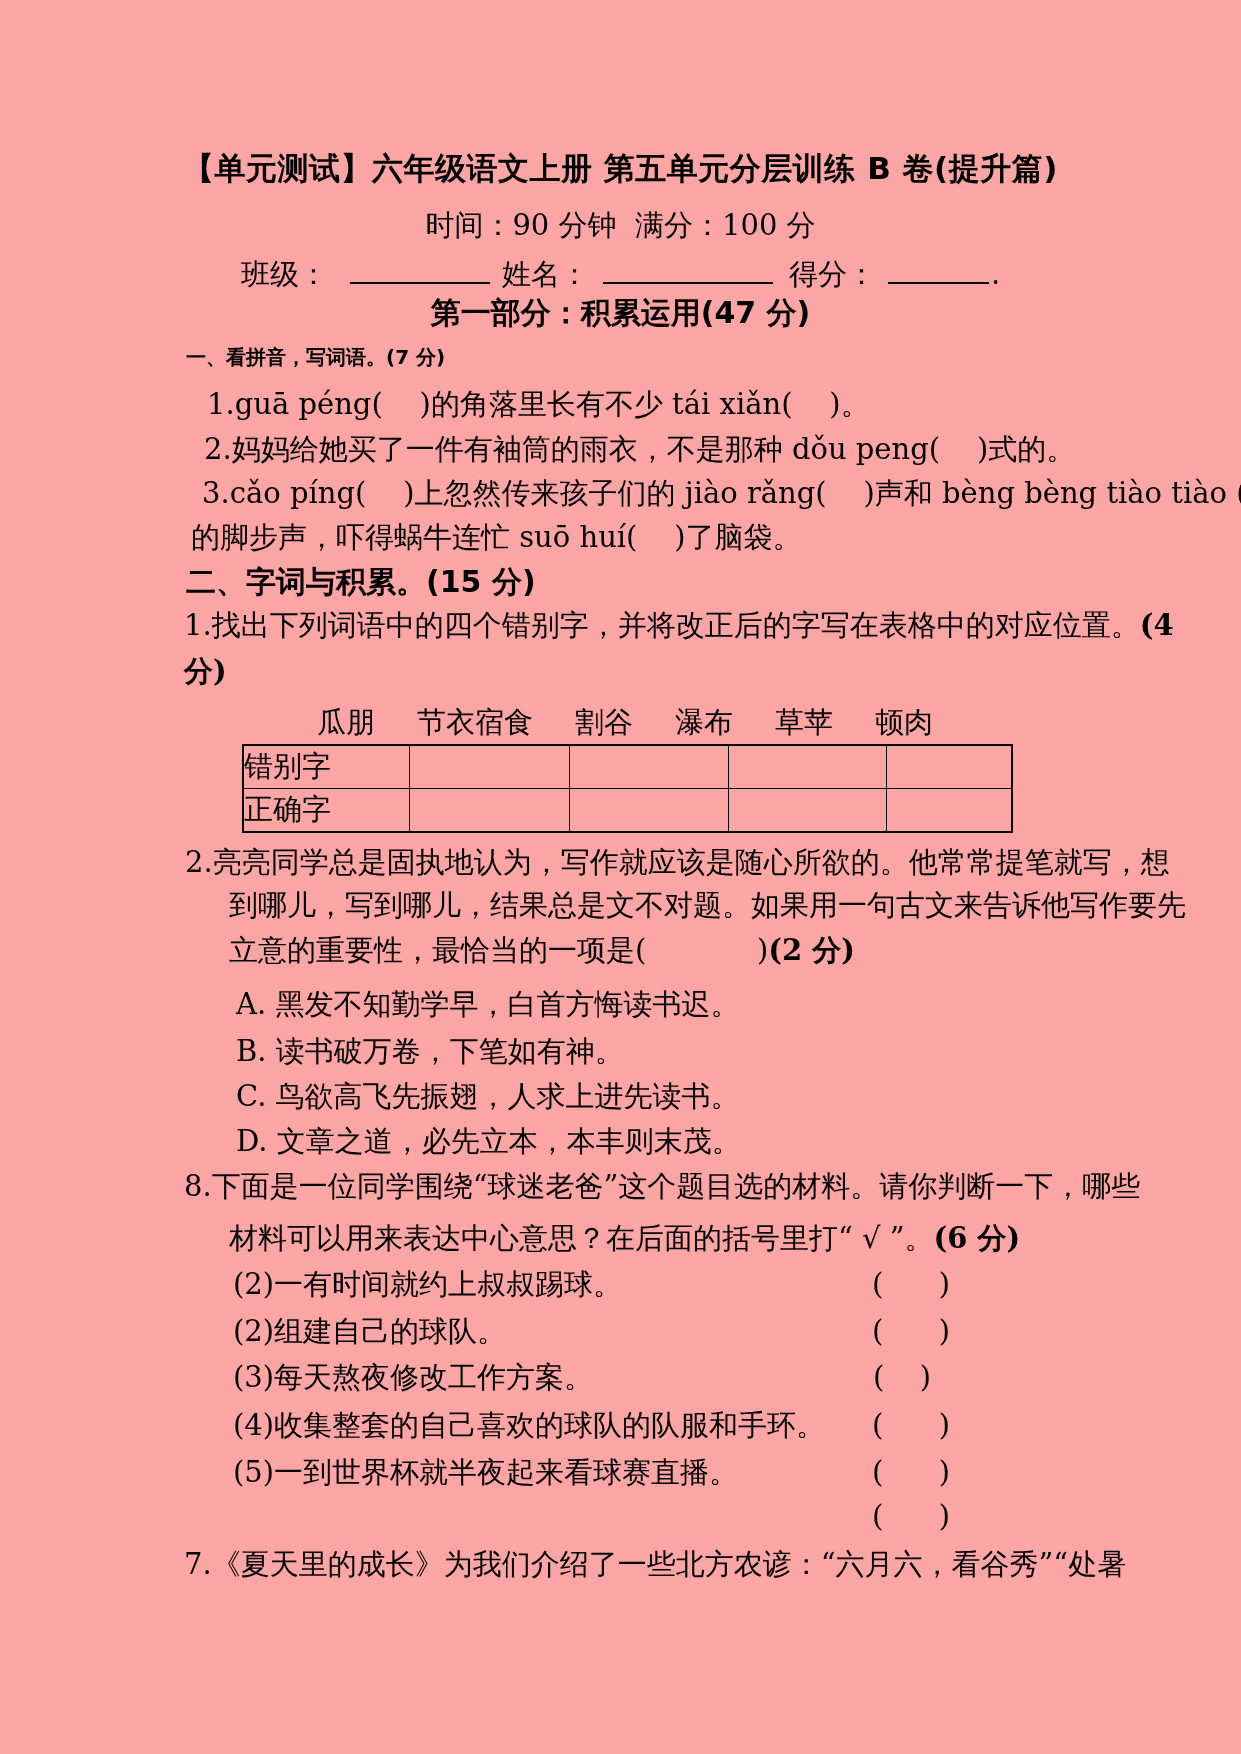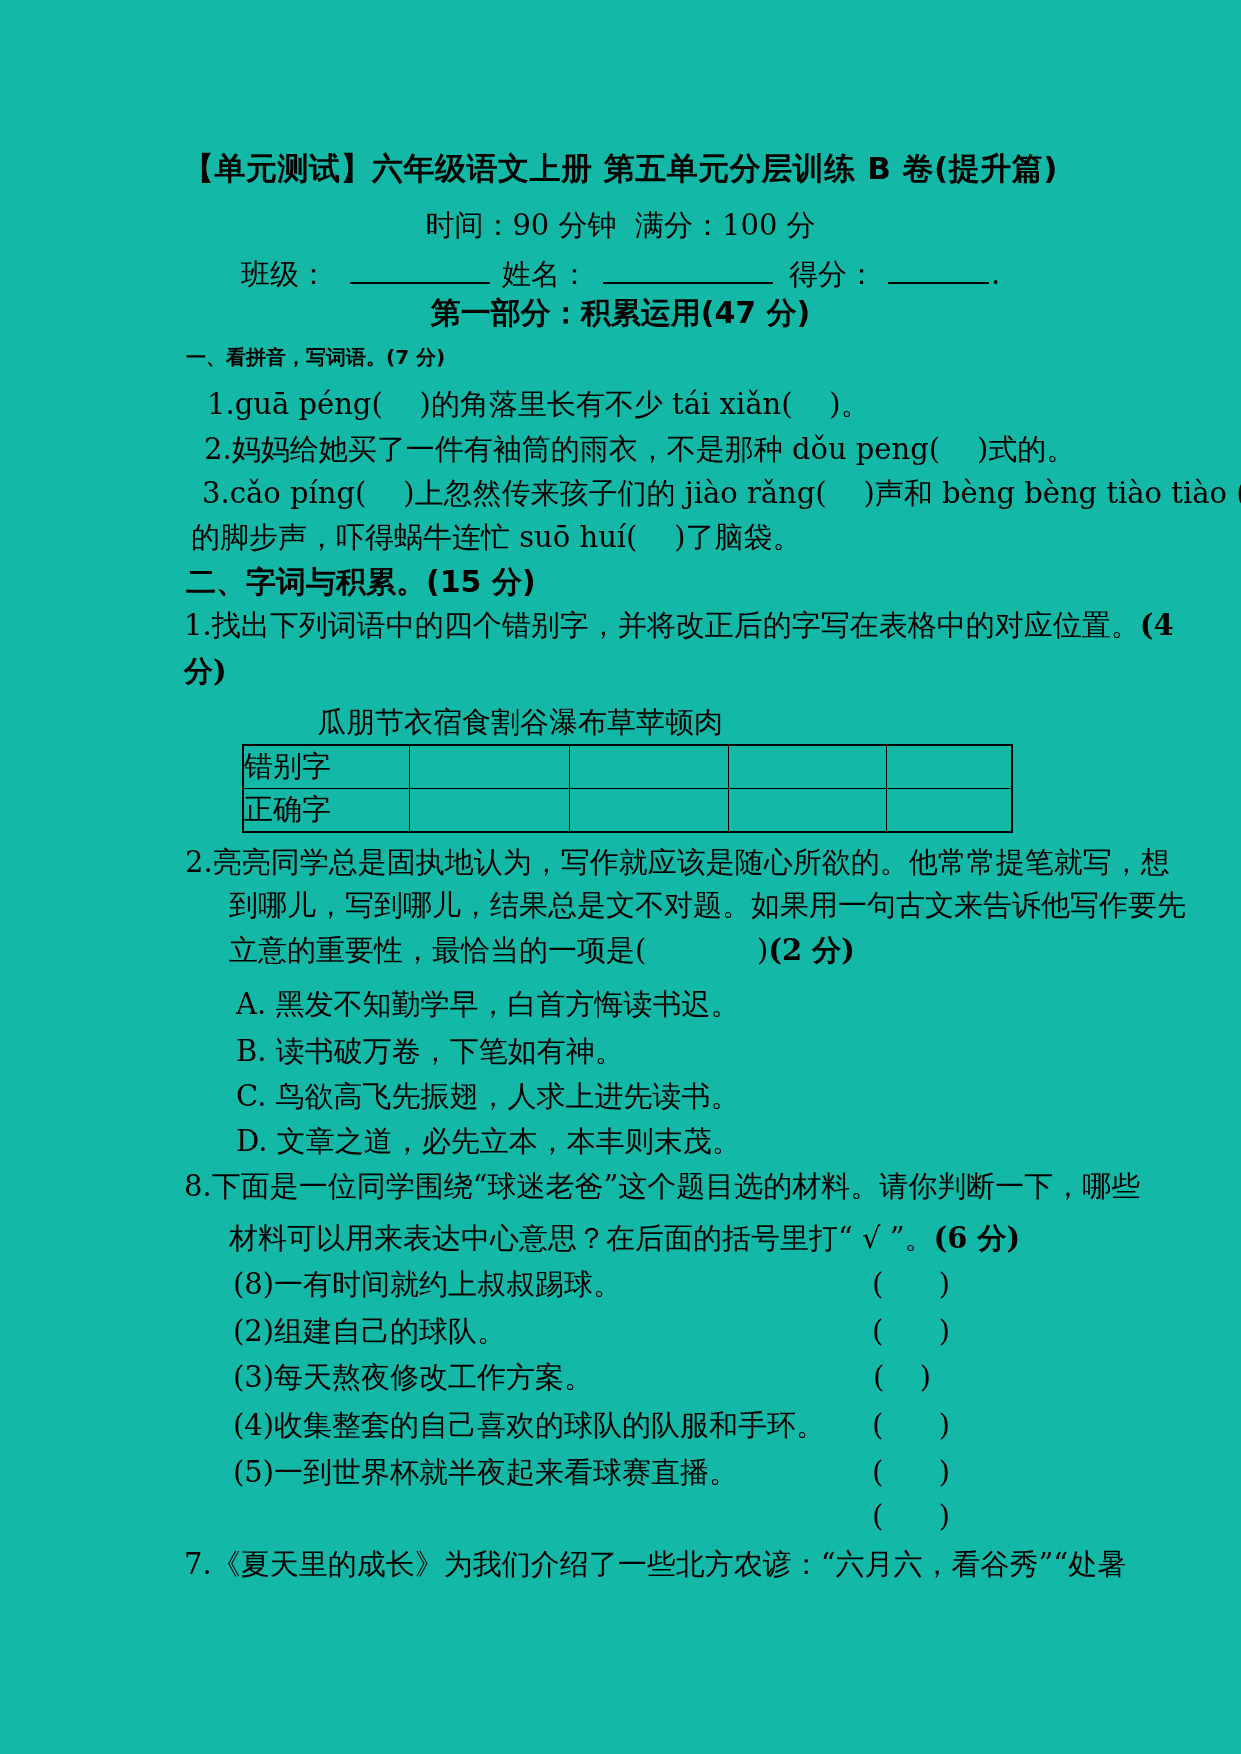--- a/index.html
+++ b/index.html
@@ -1,36 +1,36 @@
 <!DOCTYPE html>
 <html><head>
 <meta charset="utf-8">
 <style>
   html,body{margin:0;padding:0;background:#ffffff;}
   .page{
     position:relative;
     width:1241px;height:1754px;
-    background:#14b8a6;
+    background:#fca5a5;
     color:#000;
     font-family:"DejaVu Serif","Liberation Serif",serif;
     font-size:29px;
     overflow:hidden;
   }
   .line{position:absolute;white-space:pre;line-height:33px;}
   .center{left:0;width:1241px;text-align:center;}
   .hd{font-weight:bold;font-family:"DejaVu Sans","Liberation Sans",sans-serif;}
   .title{font-size:31px;letter-spacing:0.5px;}
   .score{font-weight:bold;}
   .blank{
     display:inline-block;
     border-bottom:2px solid #000;
     height:1em;
     vertical-align:baseline;
   }
-  .words{position:absolute;display:flex;white-space:pre;}
+  .words{position:absolute;display:flex;gap:42px;white-space:pre;}
   .typo-table{
     position:absolute;left:242px;top:744px;
     border-collapse:collapse;table-layout:fixed;
     border:2px solid #000;
   }
   .typo-table td{
     border:1px solid #000;
     height:42px;padding:0;
     vertical-align:middle;
     font-size:29px;
@@ -104,21 +104,21 @@
   <div class="line" style="top:934px;left:229px"><span>立意的重要性，最恰当的一项是(            )</span><span class="score">(2 分)</span></div>
 
   <div class="line" style="top:988px;left:236px">A. 黑发不知勤学早，白首方悔读书迟。</div>
   <div class="line" style="top:1080px;left:236px">C. 鸟欲高飞先振翅，人求上进先读书。</div>
   <div class="line" style="top:1035px;left:236px">B. 读书破万卷，下笔如有神。</div>
   <div class="line" style="top:1125px;left:236px">D. 文章之道，必先立本，本丰则末茂。</div>
 
   <div class="line" style="top:1170px;left:184px">8.下面是一位同学围绕“球迷老爸”这个题目选的材料。请你判断一下，哪些</div>
   <div class="line" style="top:1222px;left:229px"><span>材料可以用来表达中心意思？在后面的括号里打“ √ ”。</span><span class="score">(6 分)</span></div>
 
-  <div class="line sub" style="top:1268px"><span>(8)一有时间就约上叔叔踢球。</span><span class="slot" style="left:639px;width:78px"><span>(</span><span>)</span></span></div>
+  <div class="line sub" style="top:1268px"><span>(2)一有时间就约上叔叔踢球。</span><span class="slot" style="left:639px;width:78px"><span>(</span><span>)</span></span></div>
 
   <div class="line sub" style="top:1315px"><span>(2)组建自己的球队。</span><span class="slot" style="left:639px;width:78px"><span>(</span><span>)</span></span></div>
 
   <div class="line sub" style="top:1361px"><span>(3)每天熬夜修改工作方案。</span><span class="slot" style="left:640px;width:58px"><span>(</span><span>)</span></span></div>
 
   <div class="line sub" style="top:1409px"><span>(4)收集整套的自己喜欢的球队的队服和手环。</span><span class="slot" style="left:639px;width:78px"><span>(</span><span>)</span></span></div>
 
   <div class="line sub" style="top:1456px"><span>(5)一到世界杯就半夜起来看球赛直播。</span><span class="slot" style="left:639px;width:78px"><span>(</span><span>)</span></span></div>
 
   <div class="line sub" style="top:1500px"><span class="slot" style="left:639px;width:78px"><span>(</span><span>)</span></span></div>

